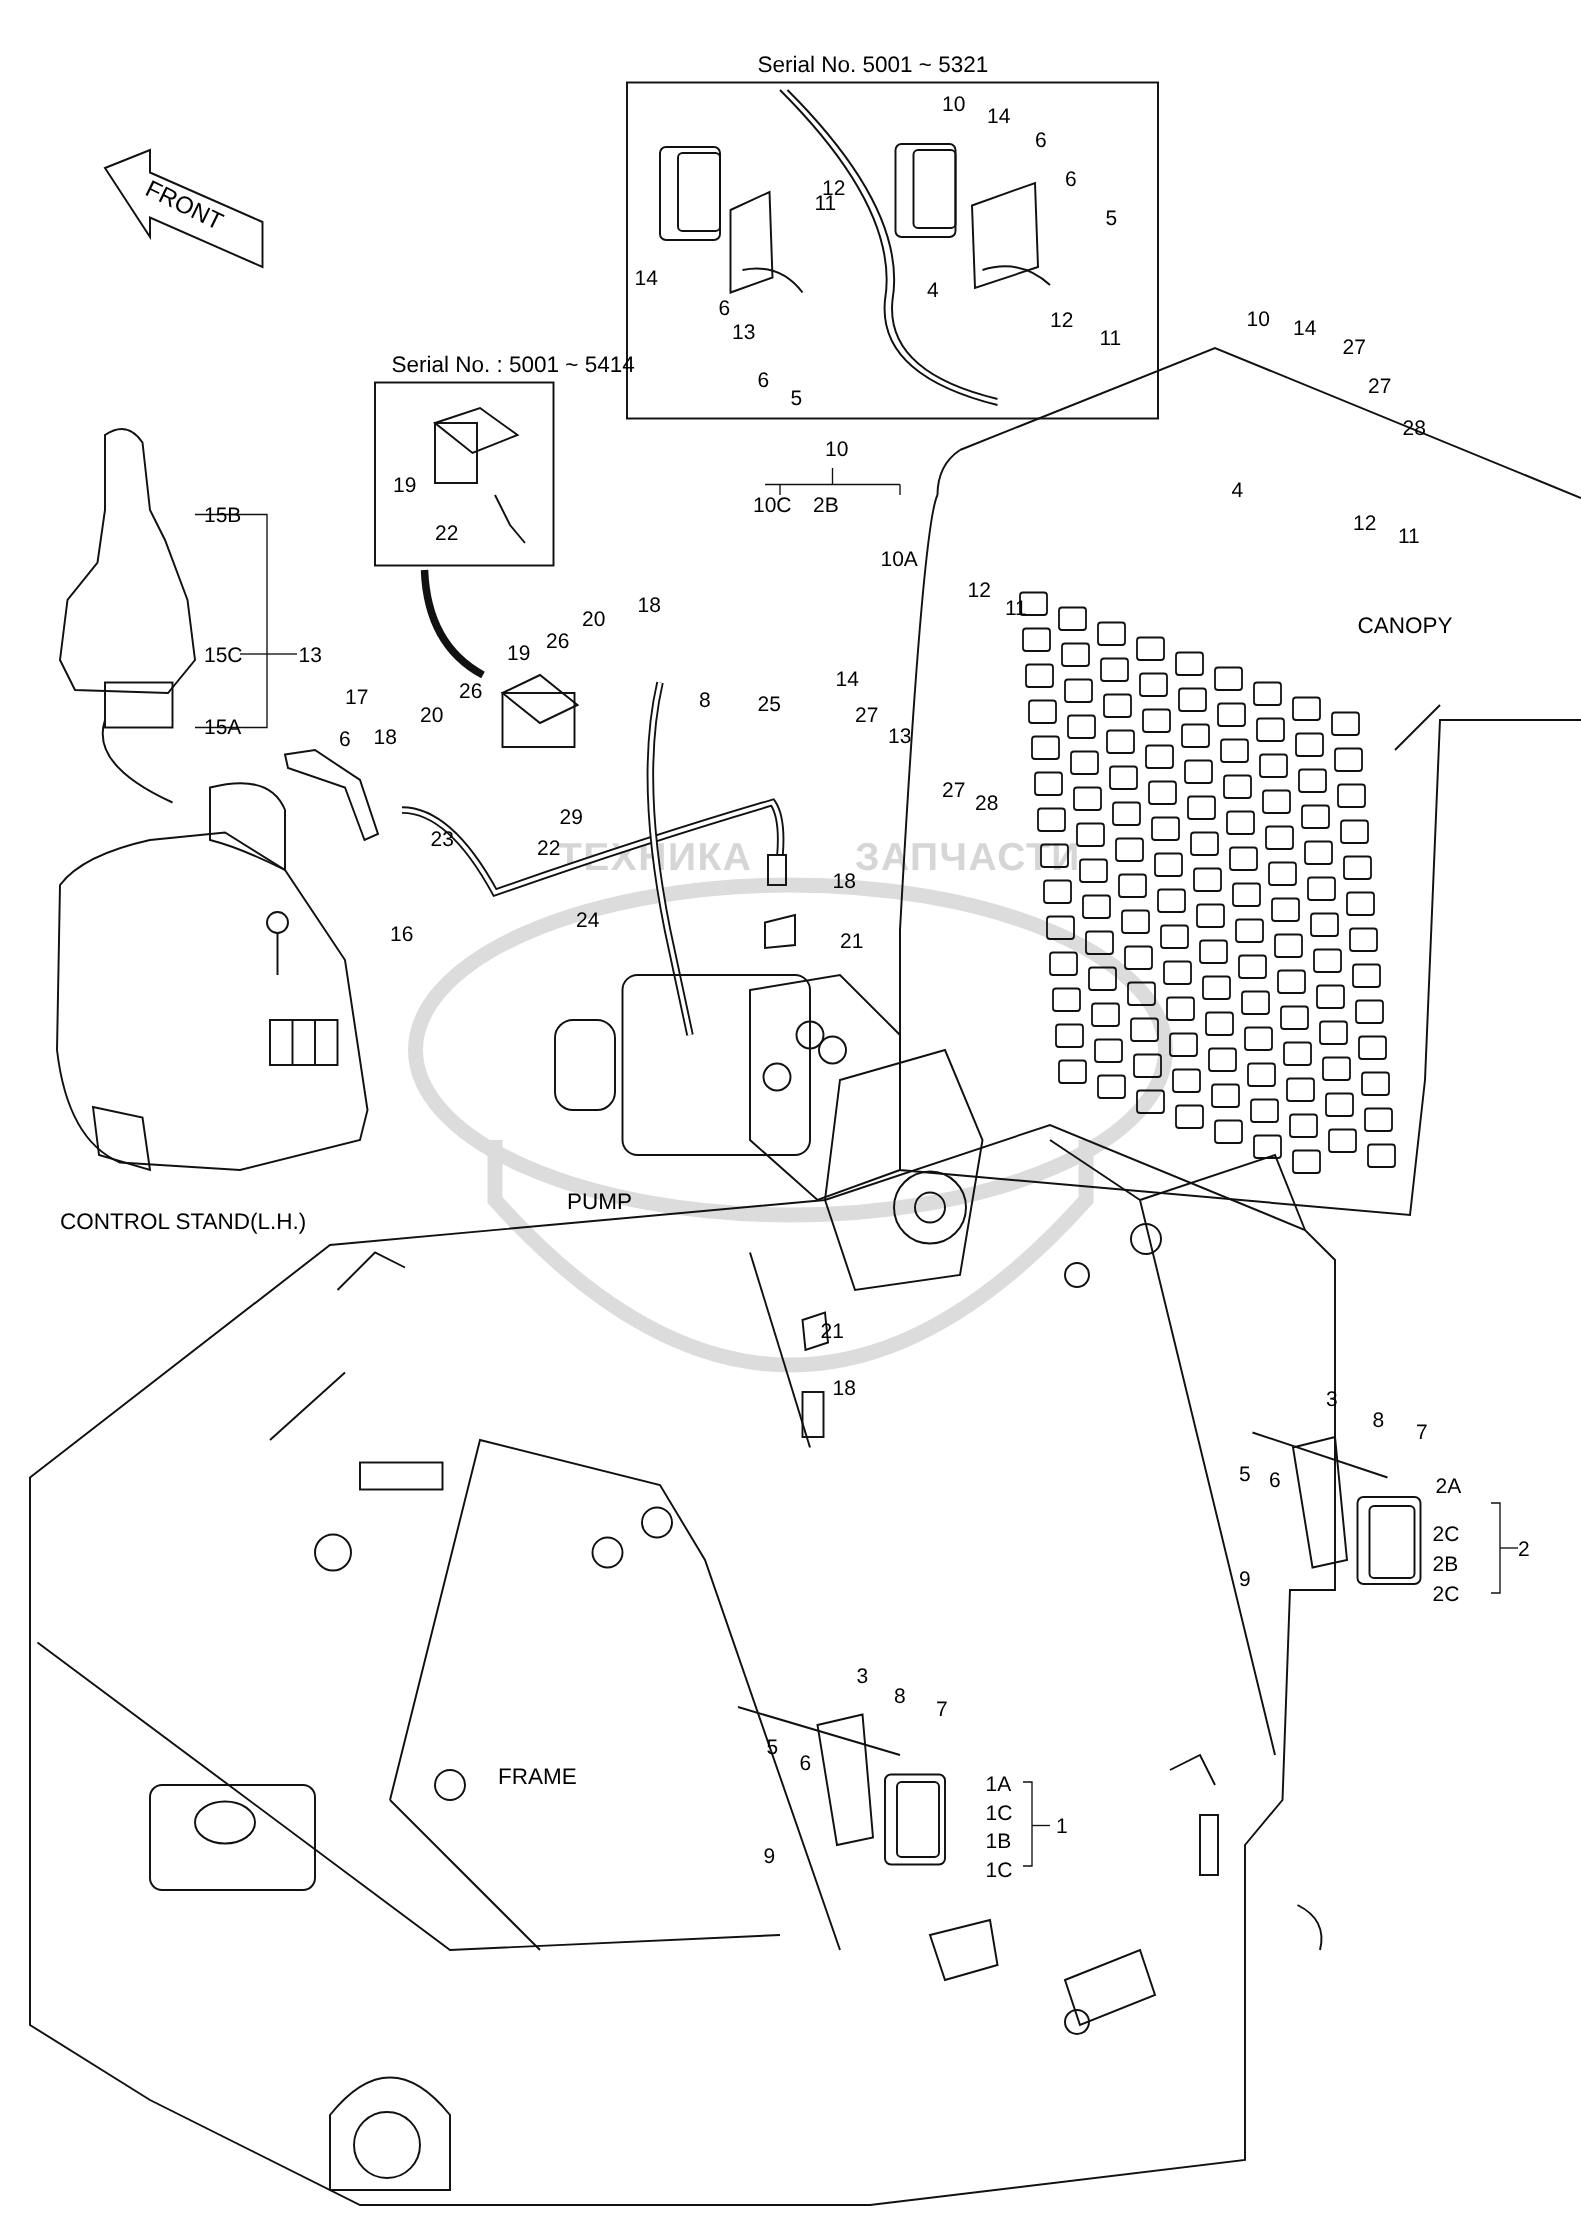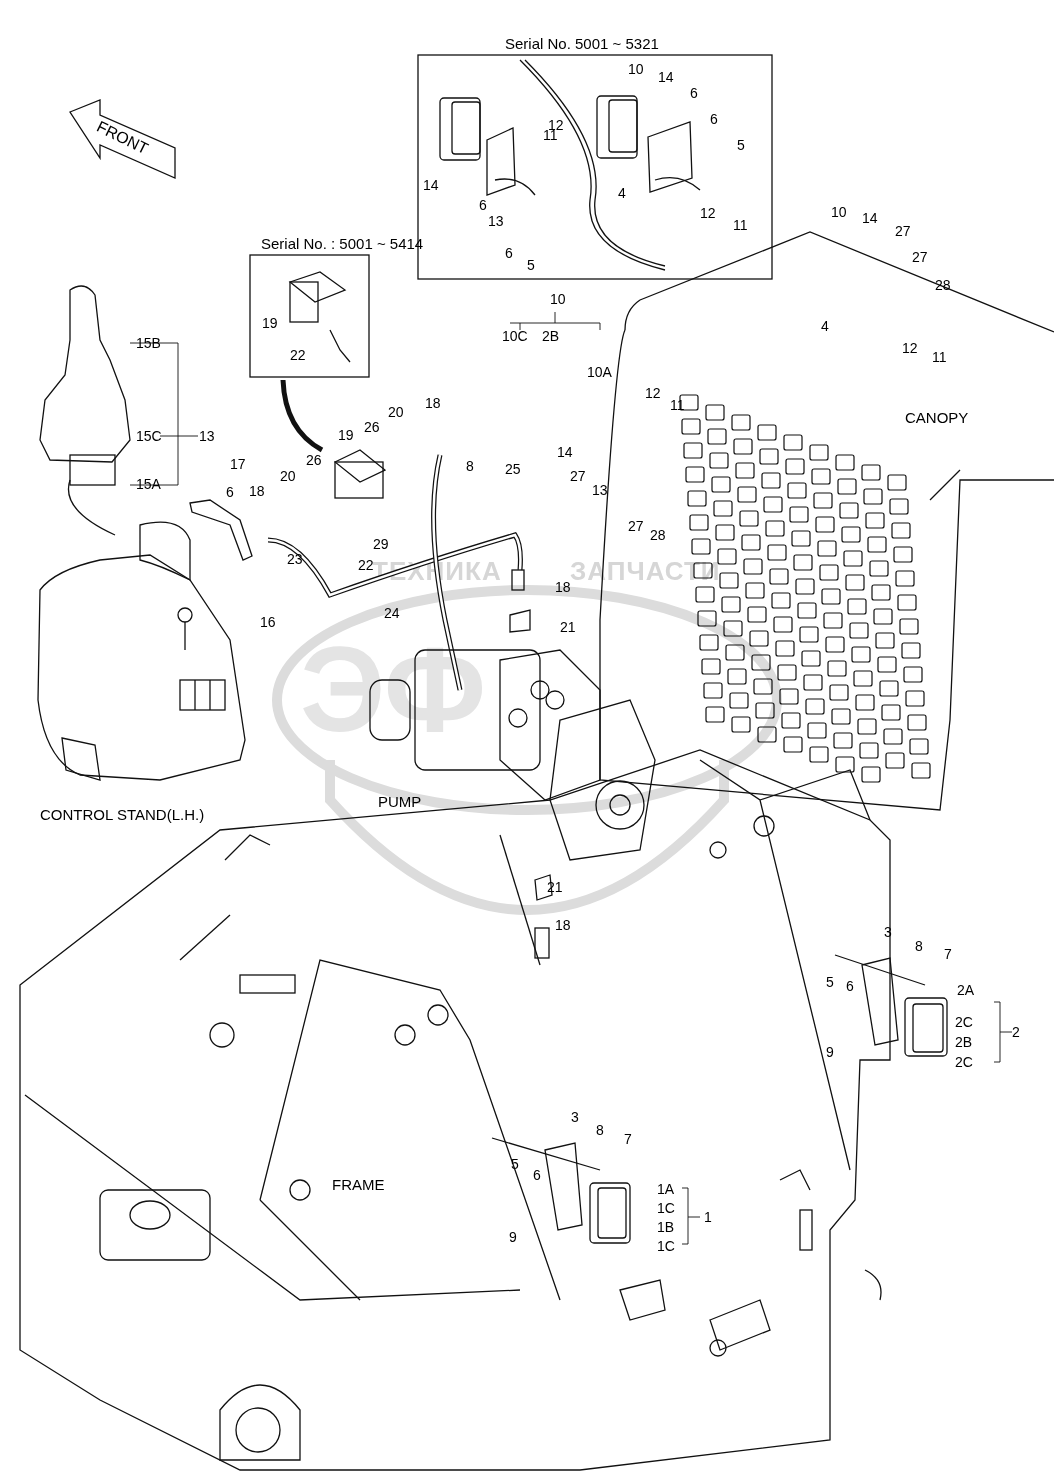--- a/index.html
+++ b/index.html
@@ -8,21 +8,20 @@
   .lbl{position:absolute;font-size:14px;line-height:14px;white-space:nowrap;color:#000;}
   .cap{position:absolute;font-size:15px;line-height:15px;white-space:nowrap;color:#000;}
   .wm{position:absolute;font-size:26px;font-weight:bold;color:#d6d6d6;letter-spacing:1px;white-space:nowrap;}
   .wmbig{position:absolute;font-size:120px;font-weight:bold;color:#e4e4e4;white-space:nowrap;}
 </style>
 </head>
 <body>
 
 <div id="stage">
 
-  <div class="wmbig" style="left:300px;top:620px;">ЭФ</div>
   <div class="wm" style="left:372px;top:556px;">ТЕХНИКА</div>
   <div class="wm" style="left:570px;top:556px;">ЗАПЧАСТИ</div>
 
   <svg width="1054" height="1480" viewBox="0 0 1054 1480">
 
     <g fill="none" stroke="#dcdcdc" stroke-width="10">
       <ellipse cx="527" cy="700" rx="250" ry="110"></ellipse>
       <path d="M330 760 L330 800 Q527 1020 724 800 L724 760"></path>
     </g>
 

